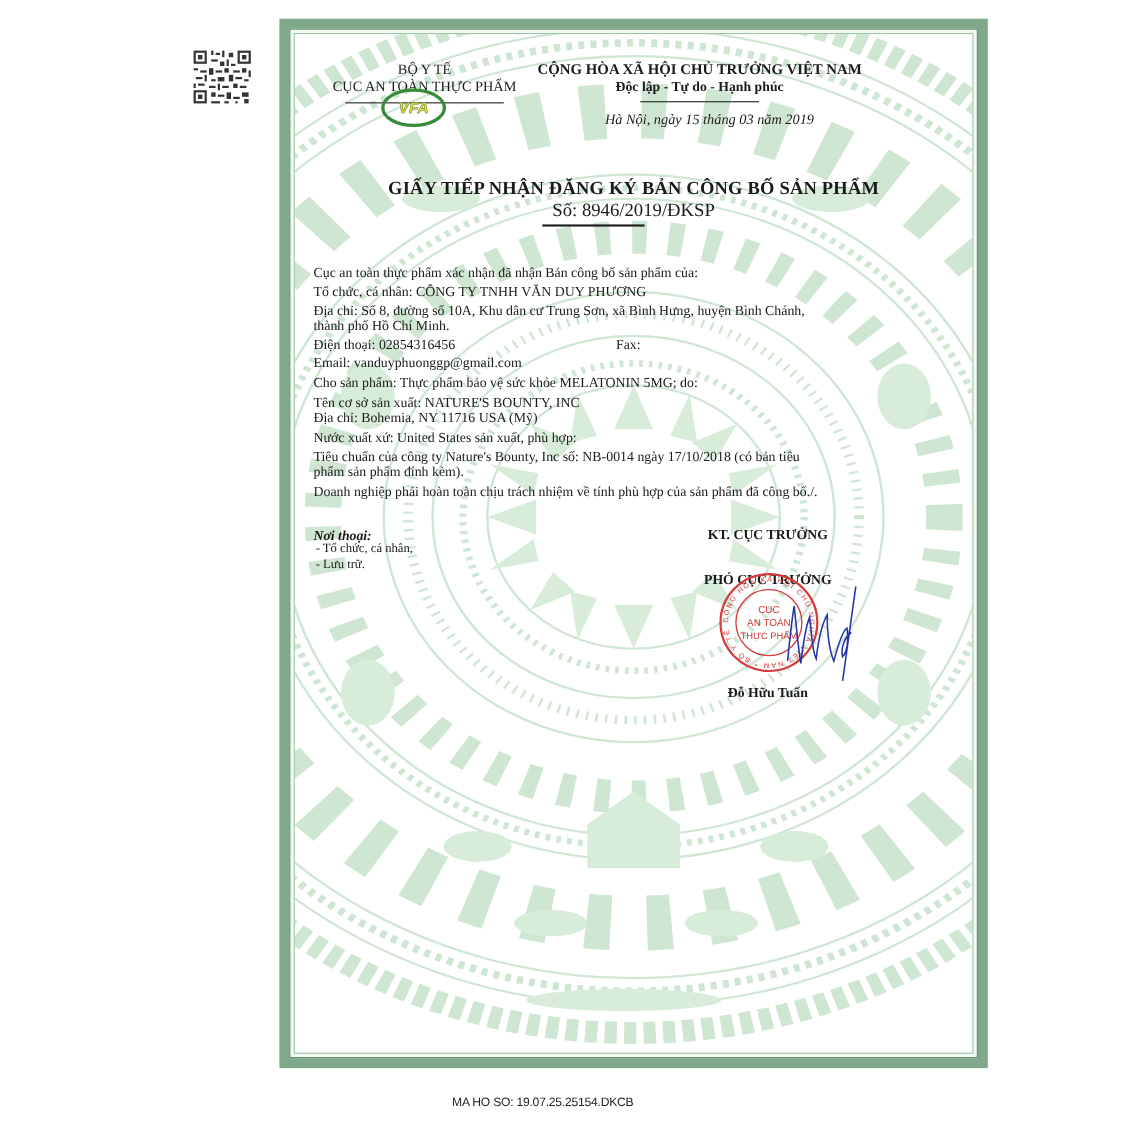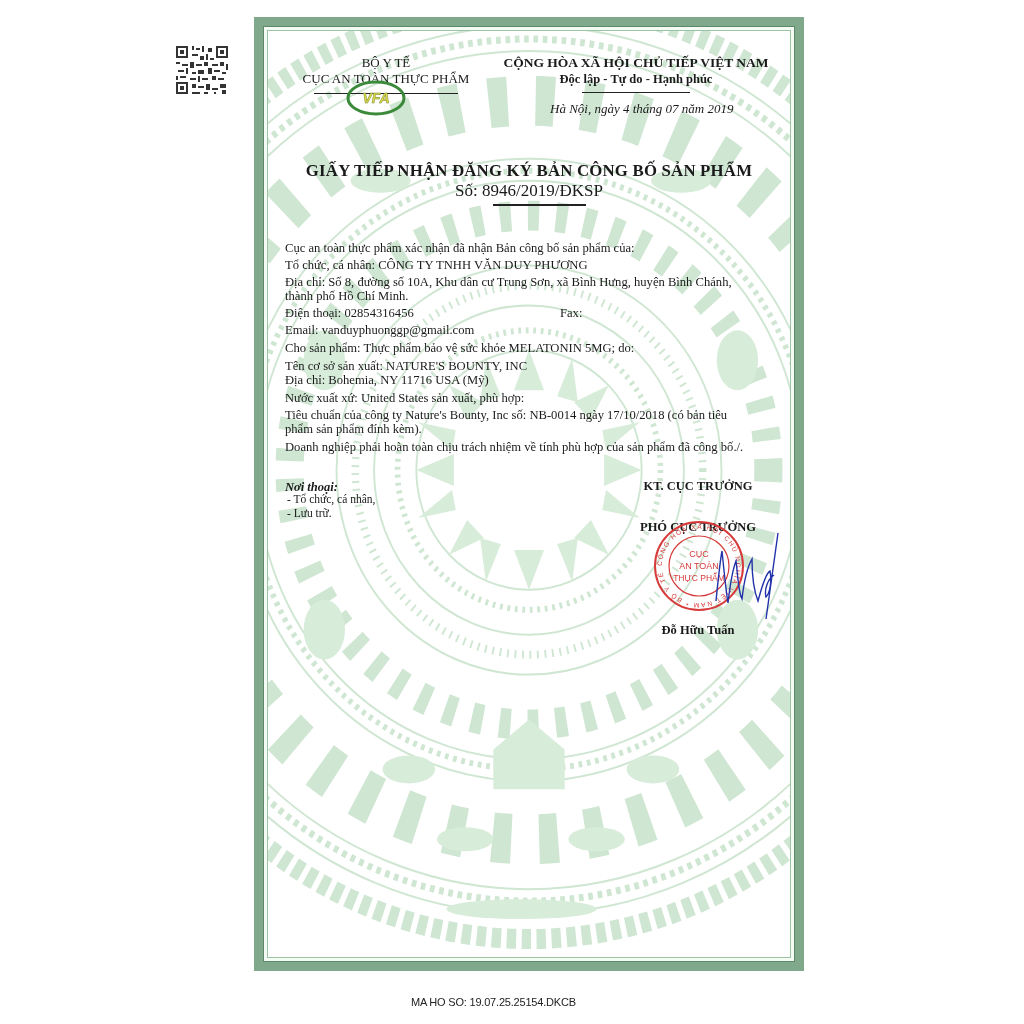--- a/index.html
+++ b/index.html
@@ -1,19 +1,19 @@
 <!DOCTYPE html>
 <html><head>
 <meta charset="utf-8">
 <style>
   html, body { margin:0; padding:0; }
   body { width:1024px; height:1024px; background:#ffffff; position:relative; overflow:hidden;
          font-family:"Liberation Serif", "DejaVu Serif", serif; color:#1a1a1a; }
   .qr { position:absolute; left:174px; top:44px; width:56px; height:52px; }
-  .frame { position:absolute; left:254px; top:17px; width:550px; height:954px; background:#7fa98a; }
+  .frame { position:absolute; left:254px; top:17px; width:644px; height:954px; background:#7fa98a; }
   .frame-inner { position:absolute; left:9px; top:9px; right:9px; bottom:9px; background:#f4faf4; border:1px solid #5c8a68; }
   .frame-inner2 { position:absolute; left:3px; top:3px; right:3px; bottom:3px; border:1px solid #9cc4a4; background:#ffffff; overflow:hidden; }
   .bg { position:absolute; left:0; top:0; width:100%; height:100%; }
   .content { position:absolute; left:0; top:0; width:100%; height:100%; }
   .abs { position:absolute; white-space:nowrap; }
   .hdr-left { left:0; width:236px; text-align:center; font-size:13px; line-height:16px; }
   .hdr-right { left:218px; width:300px; text-align:center; }
   .bold { font-weight:bold; }
   .italic { font-style:italic; }
   .line { position:absolute; height:1px; background:#222; }
@@ -134,24 +134,24 @@
       <div class="content">
 
         <div class="abs hdr-left" style="top:24px;">BỘ Y TẾ</div>
         <div class="abs hdr-left" style="top:40px;">CỤC AN TOÀN THỰC PHẨM</div>
         <div class="line" style="left:46px; top:62px; width:144px;"></div>
         <svg class="abs" style="left:77px; top:49px; width:62px; height:36px;" viewBox="0 0 62 36">
           <ellipse cx="31" cy="18" rx="28" ry="16" fill="none" stroke="#3a8a3a" stroke-width="3"></ellipse>
           <text x="31" y="23" text-anchor="middle" font-family="Liberation Sans, sans-serif" font-weight="bold" font-style="italic" font-size="14" fill="#e8d84a" stroke="#6a8a2a" stroke-width="0.5">VFA</text>
         </svg>
 
-        <div class="abs hdr-right bold" style="top:24px; font-size:13.5px;">CỘNG HÒA XÃ HỘI CHỦ TIẾP VIỆT NAM</div>
+        <div class="abs hdr-right bold" style="top:24px; font-size:13.5px;">CỘNG HÒA XÃ HỘI CHỦ TRƯỞNG VIỆT NAM</div>
         <div class="abs hdr-right bold" style="top:41px; font-size:12.5px;">Độc lập - Tự do - Hạnh phúc</div>
         <div class="line" style="left:314px; top:61px; width:108px;"></div>
-        <div class="abs italic" style="left:282px; top:70px; font-size:13px;">Hà Nội, ngày 4 tháng 07 năm 2019</div>
+        <div class="abs italic" style="left:282px; top:70px; font-size:13px;">Hà Nội, ngày 15 tháng 03 năm 2019</div>
 
         <div class="abs bold" style="left:0; width:100%; text-align:center; top:130px; font-size:16.8px; letter-spacing:0.2px;">GIẤY TIẾP NHẬN ĐĂNG KÝ BẢN CÔNG BỐ SẢN PHẨM</div>
         <div class="abs" style="left:0; width:100%; text-align:center; top:150px; font-size:17px;">Số: 8946/2019/ĐKSP</div>
         <div class="line" style="left:225px; top:173px; width:93px; height:2px;"></div>
 
         <div class="abs body-text" style="top:210px;">Cục an toàn thực phẩm xác nhận đã nhận Bản công bố sản phẩm của:</div>
         <div class="abs body-text" style="top:227px;">Tổ chức, cá nhân: CÔNG TY TNHH VĂN DUY PHƯƠNG</div>
         <div class="abs body-text" style="top:244px;">Địa chỉ: Số 8, đường số 10A, Khu dân cư Trung Sơn, xã Bình Hưng, huyện Bình Chánh,</div>
         <div class="abs body-text" style="top:258px;">thành phố Hồ Chí Minh.</div>
         <div class="abs body-text" style="top:275px;">Điện thoại: 02854316456</div>

